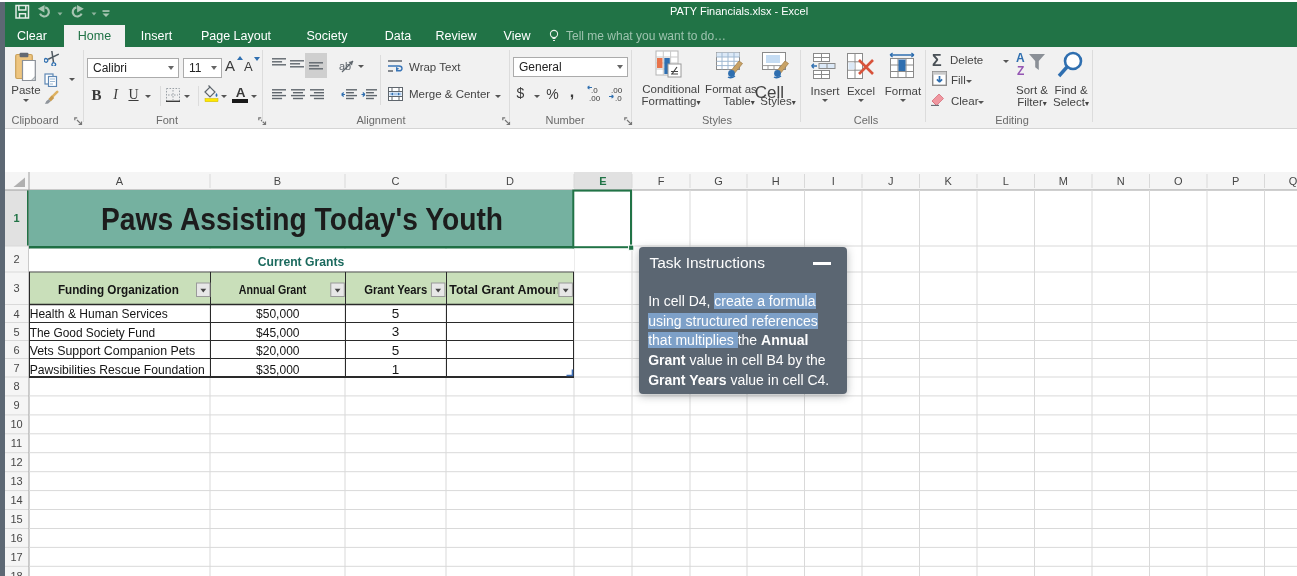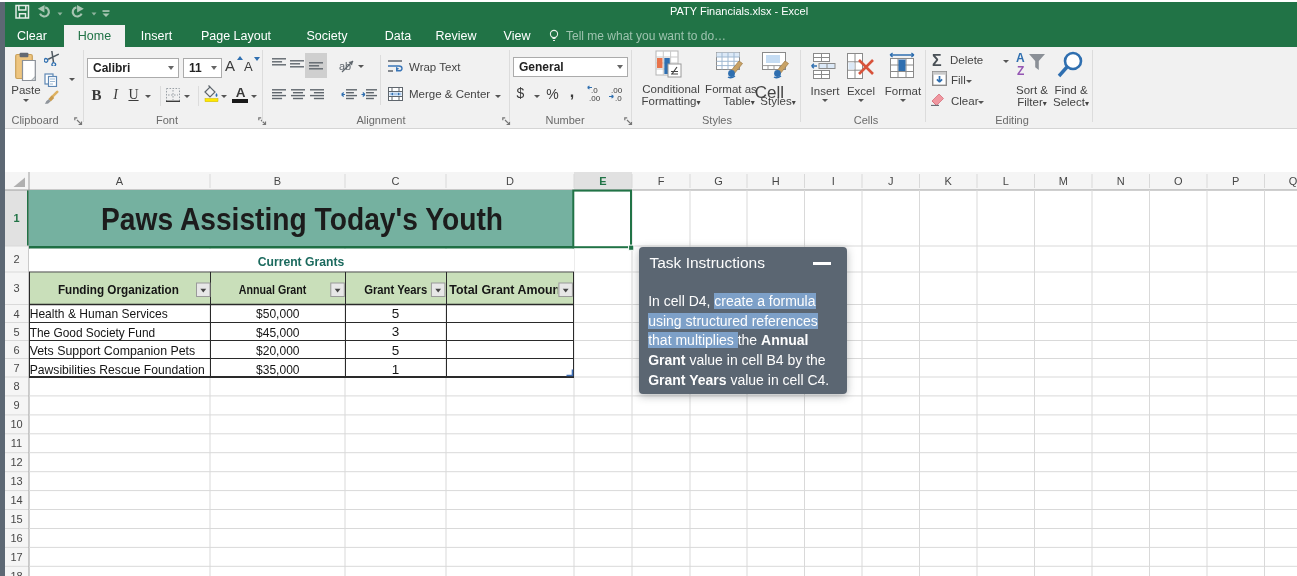--- a/index.html
+++ b/index.html
@@ -11,21 +11,21 @@
 #titlebar { left:0; top:0; width:1297px; height:25px; background:#217346; }
 #titlebar .title { position:absolute; left:670px; top:5px; color:#fff; font-size:11px; }
 #tabrow { left:0; top:25px; width:1297px; height:22px; background:#217346; }
 .tab { position:absolute; top:0; height:22px; color:#fff; font-size:12.5px; line-height:22px; text-align:center; }
 #hometab { position:absolute; left:64px; top:0; width:61px; height:22px; background:#f1f1f1; color:#217346; font-size:12.5px; line-height:22px; text-align:center; }
 #tellme { position:absolute; left:566px; top:0; height:22px; color:#9dc3ae; font-size:12px; line-height:22px; }
 #ribbon { left:0; top:47px; width:1297px; height:82px; background:#f1f1f1; border-bottom:1px solid #d5d5d5; }
 .gsep { position:absolute; top:3px; height:72px; width:1px; background:#dcdcdc; }
 .glabel { position:absolute; top:67px; font-size:11px; color:#6a6a6a; text-align:center; }
 .btxt { position:absolute; font-size:11.5px; color:#444; text-align:center; white-space:nowrap; }
-.combo { position:absolute; background:#fff; border:1px solid #ababab; font-size:12px; color:#222;font-weight:bold; }
+.combo { position:absolute; background:#fff; border:1px solid #ababab; font-size:12px; color:#222; }
 .combo .arr { position:absolute; right:4px; top:50%; margin-top:-2px; width:0; height:0; border-left:3.5px solid transparent; border-right:3.5px solid transparent; border-top:4px solid #666; }
 #fbar { left:0; top:129px; width:1297px; height:43px; background:#fff; border-bottom:1px solid #c6c6c6; }
 #tooltip { left:639px; top:247px; width:208px; height:147px; background:#5b6672; border-radius:4px; box-shadow:0 2px 8px rgba(40,45,50,0.35); z-index:40; color:#fff; }
 #tooltip .tt-title { position:absolute; left:10.5px; top:6.5px; font-size:15.5px; color:#fdfdfd;text-align:center; }
 #tooltip .tt-min { position:absolute; left:174px; top:15px; width:17.5px; height:2.6px; background:#fff; }
 #tooltip .tt-body { position:absolute; left:9.2px; top:45px; width:198px; font-size:14px; line-height:19.7px; color:#fdfdfd; }
 .hl { background:#7da0c8; }
 .dn { font-size:8px; }
 </style>
 </head>

